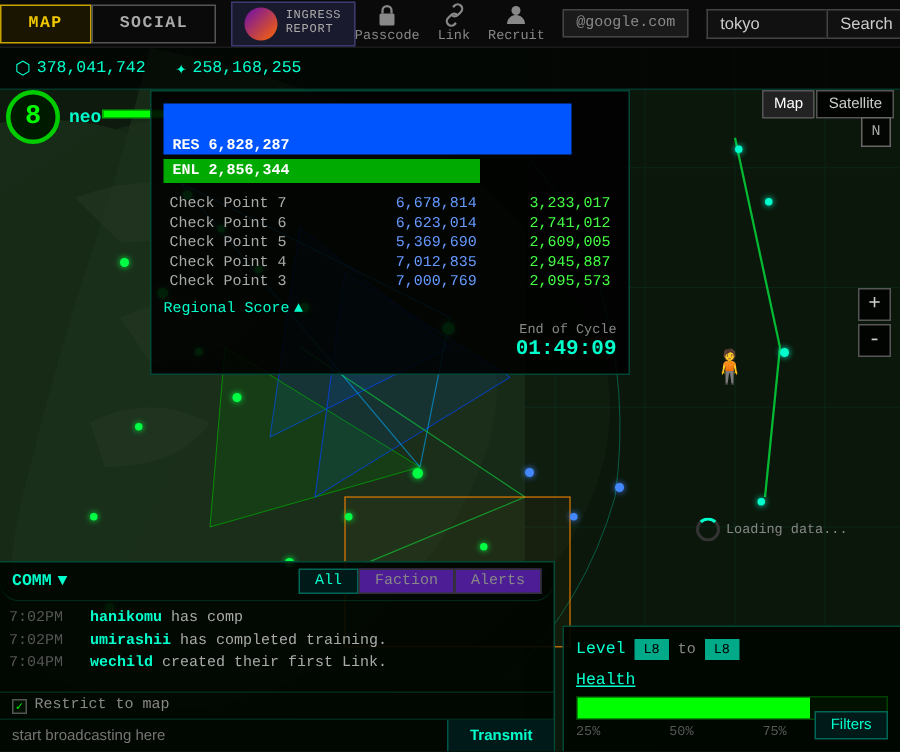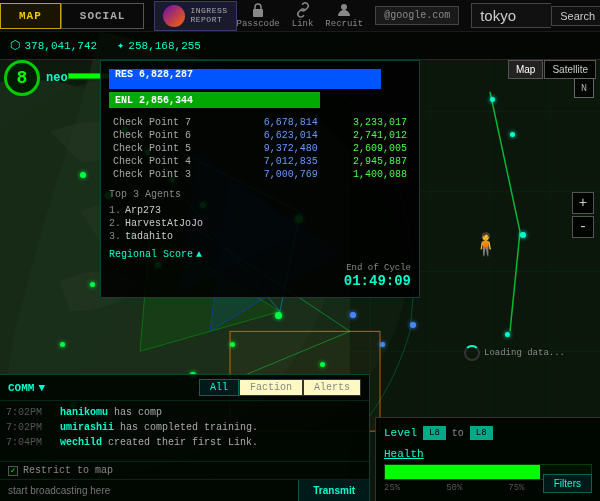--- a/index.html
+++ b/index.html
@@ -87,21 +87,21 @@
     }
     .search-bar {
       display: flex;
       align-items: center;
     }
     .search-input {
       background: #111;
       border: 1px solid #444;
       border-right: none;
       color: #ccc;
-      font-size: 15px;
+      font-size: 11px;
       padding: 3px 8px;
       width: 80px;
       outline: none;
     }
     .search-btn {
       background: #111;
       border: 1px solid #444;
       color: #ccc;
       font-size: 11px;
       padding: 3px 8px;
@@ -216,25 +216,25 @@
       z-index: 60;
       padding: 8px;
     }
     .portal-title {
       font-size: 12px;
       color: #ccc;
       margin-bottom: 6px;
       font-weight: bold;
     }
     .res-bar {
-      height: 20px;
+      height: 34px;
       background: #0055ff;
       width: 90%;
       display: flex;
-      align-items: flex-start;
+      align-items: flex-end;
       padding: 0 6px;
       font-size: 10px;
       color: white;
       font-weight: bold;
       margin-bottom: 3px;
     }
     .enl-bar {
       height: 16px;
       background: #00aa00;
       width: 70%;
@@ -404,41 +404,42 @@
       border-top: 1px solid #00ffcc44;
       border-right: 1px solid #00ffcc44;
       z-index: 80;
     }
     .comm-header {
       display: flex;
       align-items: center;
       gap: 8px;
       padding: 4px 8px;
       border-bottom: 1px solid #00ffcc22;
+      border-radius: 13px;
     }
     .comm-title {
       font-size: 11px;
       color: #00ffcc;
       font-weight: bold;
       display: flex;
       align-items: center;
       gap: 4px;
     }
     .comm-tabs {
       display: flex;
       gap: 0;
       margin-left: auto;
     }
     .comm-tab {
       padding: 2px 10px;
       font-size: 10px;
       color: #888;
       border: 1px solid #333;
       cursor: pointer;
-      background: #fef9c3;
+      background: #4c1d95;
     }
     .comm-tab.active {
       color: #00ffcc;
       border-color: #00ffcc55;
       background: #001a1a;
     }
     .comm-messages {
       padding: 4px 6px;
       min-height: 60px;
     }
@@ -755,43 +756,35 @@
             <td>6,678,814</td>
             <td>3,233,017</td>
           </tr>
           <tr>
             <td>Check Point 6</td>
             <td>6,623,014</td>
             <td>2,741,012</td>
           </tr>
           <tr>
             <td>Check Point 5</td>
-            <td>9,372,480</td>
+            <td>5,369,690</td>
             <td>2,609,005</td>
           </tr>
           <tr>
             <td>Check Point 4</td>
             <td>7,012,835</td>
             <td>2,945,887</td>
           </tr>
           <tr>
             <td>Check Point 3</td>
             <td>7,000,769</td>
-            <td>1,400,088</td>
+            <td>2,095,573</td>
           </tr>
         </tbody>
     </table>
-    <div class="top-agents">
-      <div class="top-agents-title">Top 3 Agents</div>
-      <div id="agents-list">
-          <div class="agent-item"><span class="num">1.</span>Arp273</div>
-          <div class="agent-item"><span class="num">2.</span>HarvestAtJoJo</div>
-          <div class="agent-item"><span class="num">3.</span>tadahito</div>
-        </div>
-    </div>
     <div style="position:relative;min-height:40px;">
       <div style="position:absolute;right:0;bottom:0;text-align:right;">
         <div class="end-of-cycle">End of Cycle</div>
         <div class="cycle-timer">01:49:09</div>
       </div>
       <div class="regional-score">
         <span>Regional Score</span>
         <span>▲</span>
       </div>
     </div>

